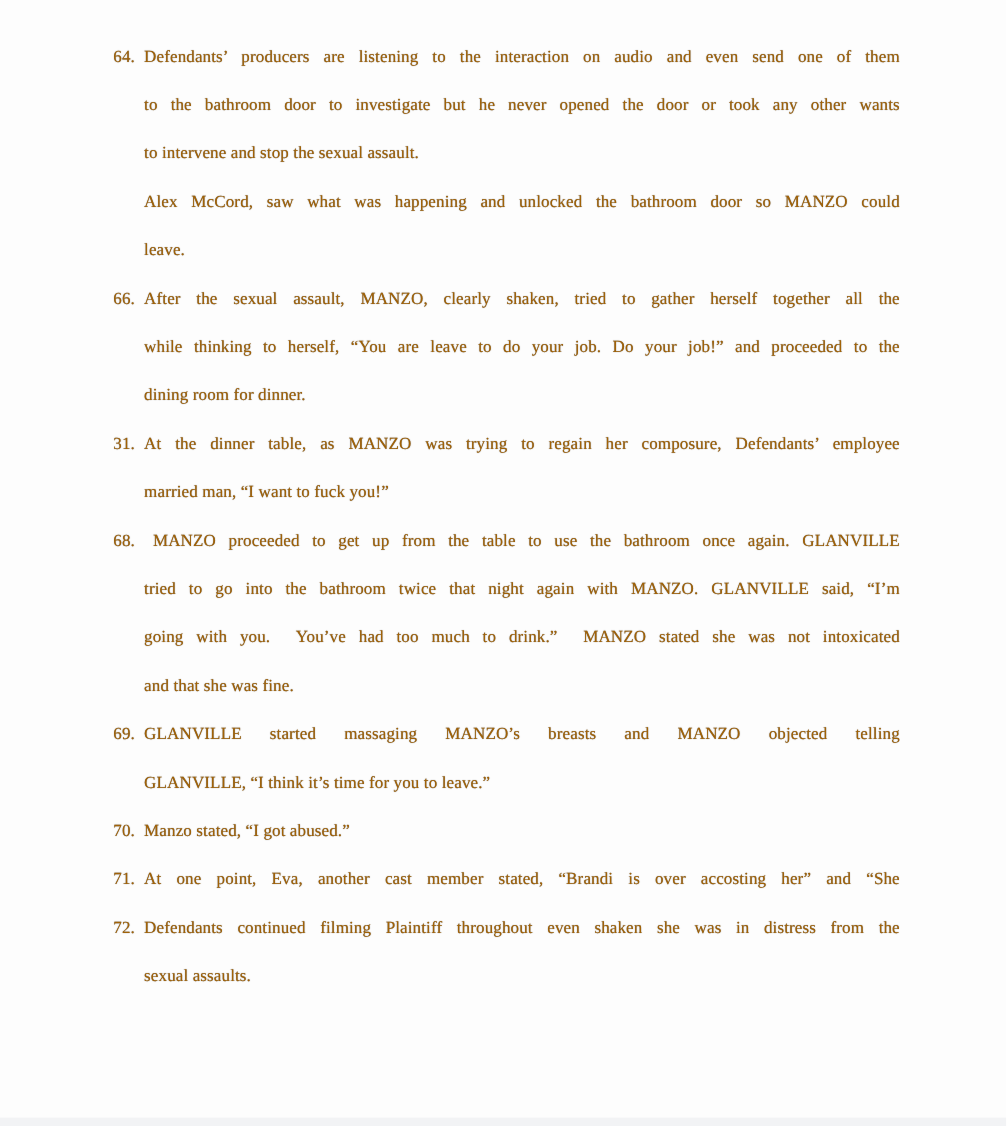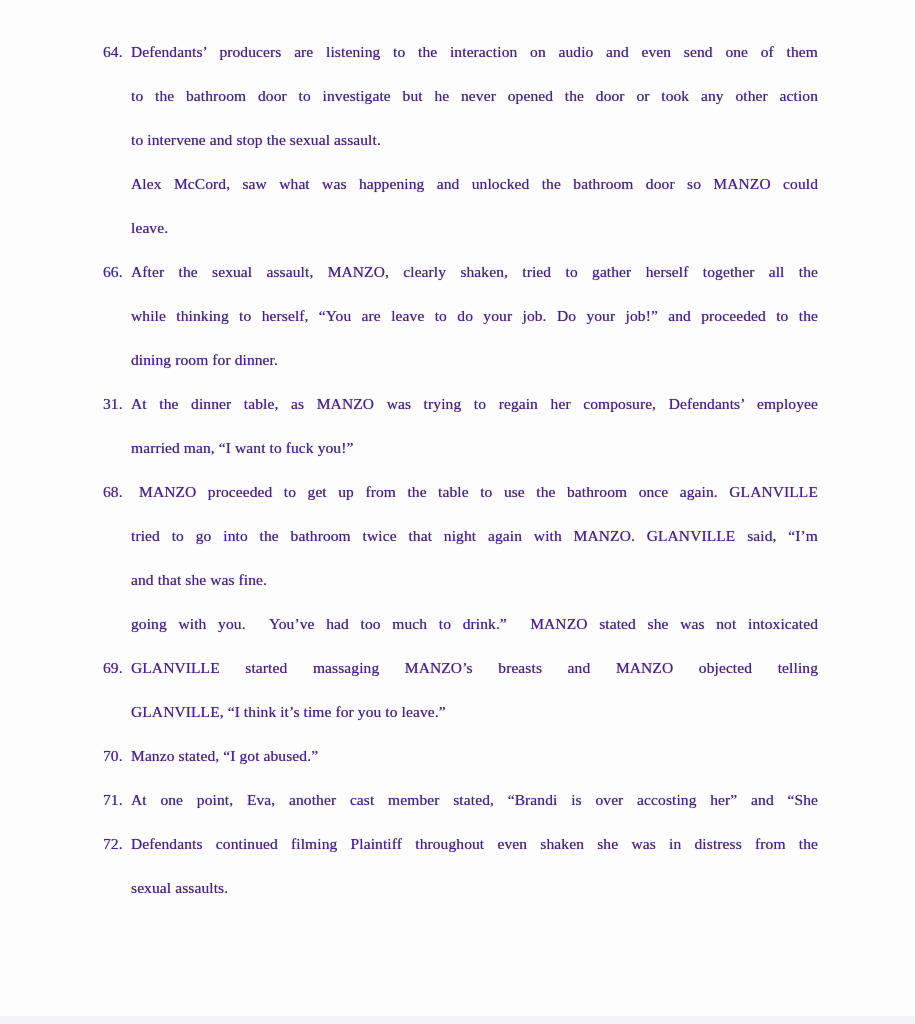--- a/index.html
+++ b/index.html
@@ -7,21 +7,21 @@
     padding: 0;
     background: #ffffff;
   }
   .page {
     position: relative;
     width: 915px;
     height: 1024px;
     background: #fdfdfd;
     overflow: hidden;
     font-family: "Liberation Serif", "DejaVu Serif", serif;
-    color: #4c1d95;
+    color: #a16207;
   }
   .content {
     position: absolute;
     top: 30px;
     left: 103px;
     width: 715px;
   }
   .line {
     height: 44px;
     line-height: 44px;
@@ -56,21 +56,21 @@
   }
 </style>
 </head>
 <body>
 
 <div class="page">
   <div class="content">
 
     <div>
       <div class="line first"><span class="num">64.</span><span>Defendants’ producers are listening to the interaction on audio and even send one of them</span></div>
-      <div class="line cont">to the bathroom door to investigate but he never opened the door or took any other action</div>
+      <div class="line cont">to the bathroom door to investigate but he never opened the door or took any other wants</div>
       <div class="line cont last">to intervene and stop the sexual assault.</div>
     </div>
 
     <div>
       <div class="line cont">Alex McCord, saw what was happening and unlocked the bathroom door so MANZO could</div>
       <div class="line cont last">leave.</div>
     </div>
 
     <div>
       <div class="line first"><span class="num">66.</span><span>After the sexual assault, MANZO, clearly shaken, tried to gather herself together all the</span></div>
@@ -79,22 +79,22 @@
     </div>
 
     <div>
       <div class="line first"><span class="num">31.</span><span>At the dinner table, as MANZO was trying to regain her composure, Defendants’ employee</span></div>
       <div class="line cont last">married man, “I want to fuck you!”</div>
     </div>
 
     <div>
       <div class="line first para-gap"><span class="num">68.</span><span>MANZO proceeded to get up from the table to use the bathroom once again. GLANVILLE</span></div>
       <div class="line cont">tried to go into the bathroom twice that night again with MANZO. GLANVILLE said, “I’m</div>
+      <div class="line cont">going with you. &nbsp;You’ve had too much to drink.” &nbsp;MANZO stated she was not intoxicated</div>
       <div class="line cont last">and that she was fine.</div>
-      <div class="line cont">going with you. &nbsp;You’ve had too much to drink.” &nbsp;MANZO stated she was not intoxicated</div>
     </div>
 
     <div>
       <div class="line first"><span class="num">69.</span><span>GLANVILLE started massaging MANZO’s breasts and MANZO objected telling</span></div>
       <div class="line cont last">GLANVILLE, “I think it’s time for you to leave.”</div>
     </div>
 
     <div>
       <div class="line first last"><span class="num">70.</span><span>Manzo stated, “I got abused.”</span></div>
     </div>

